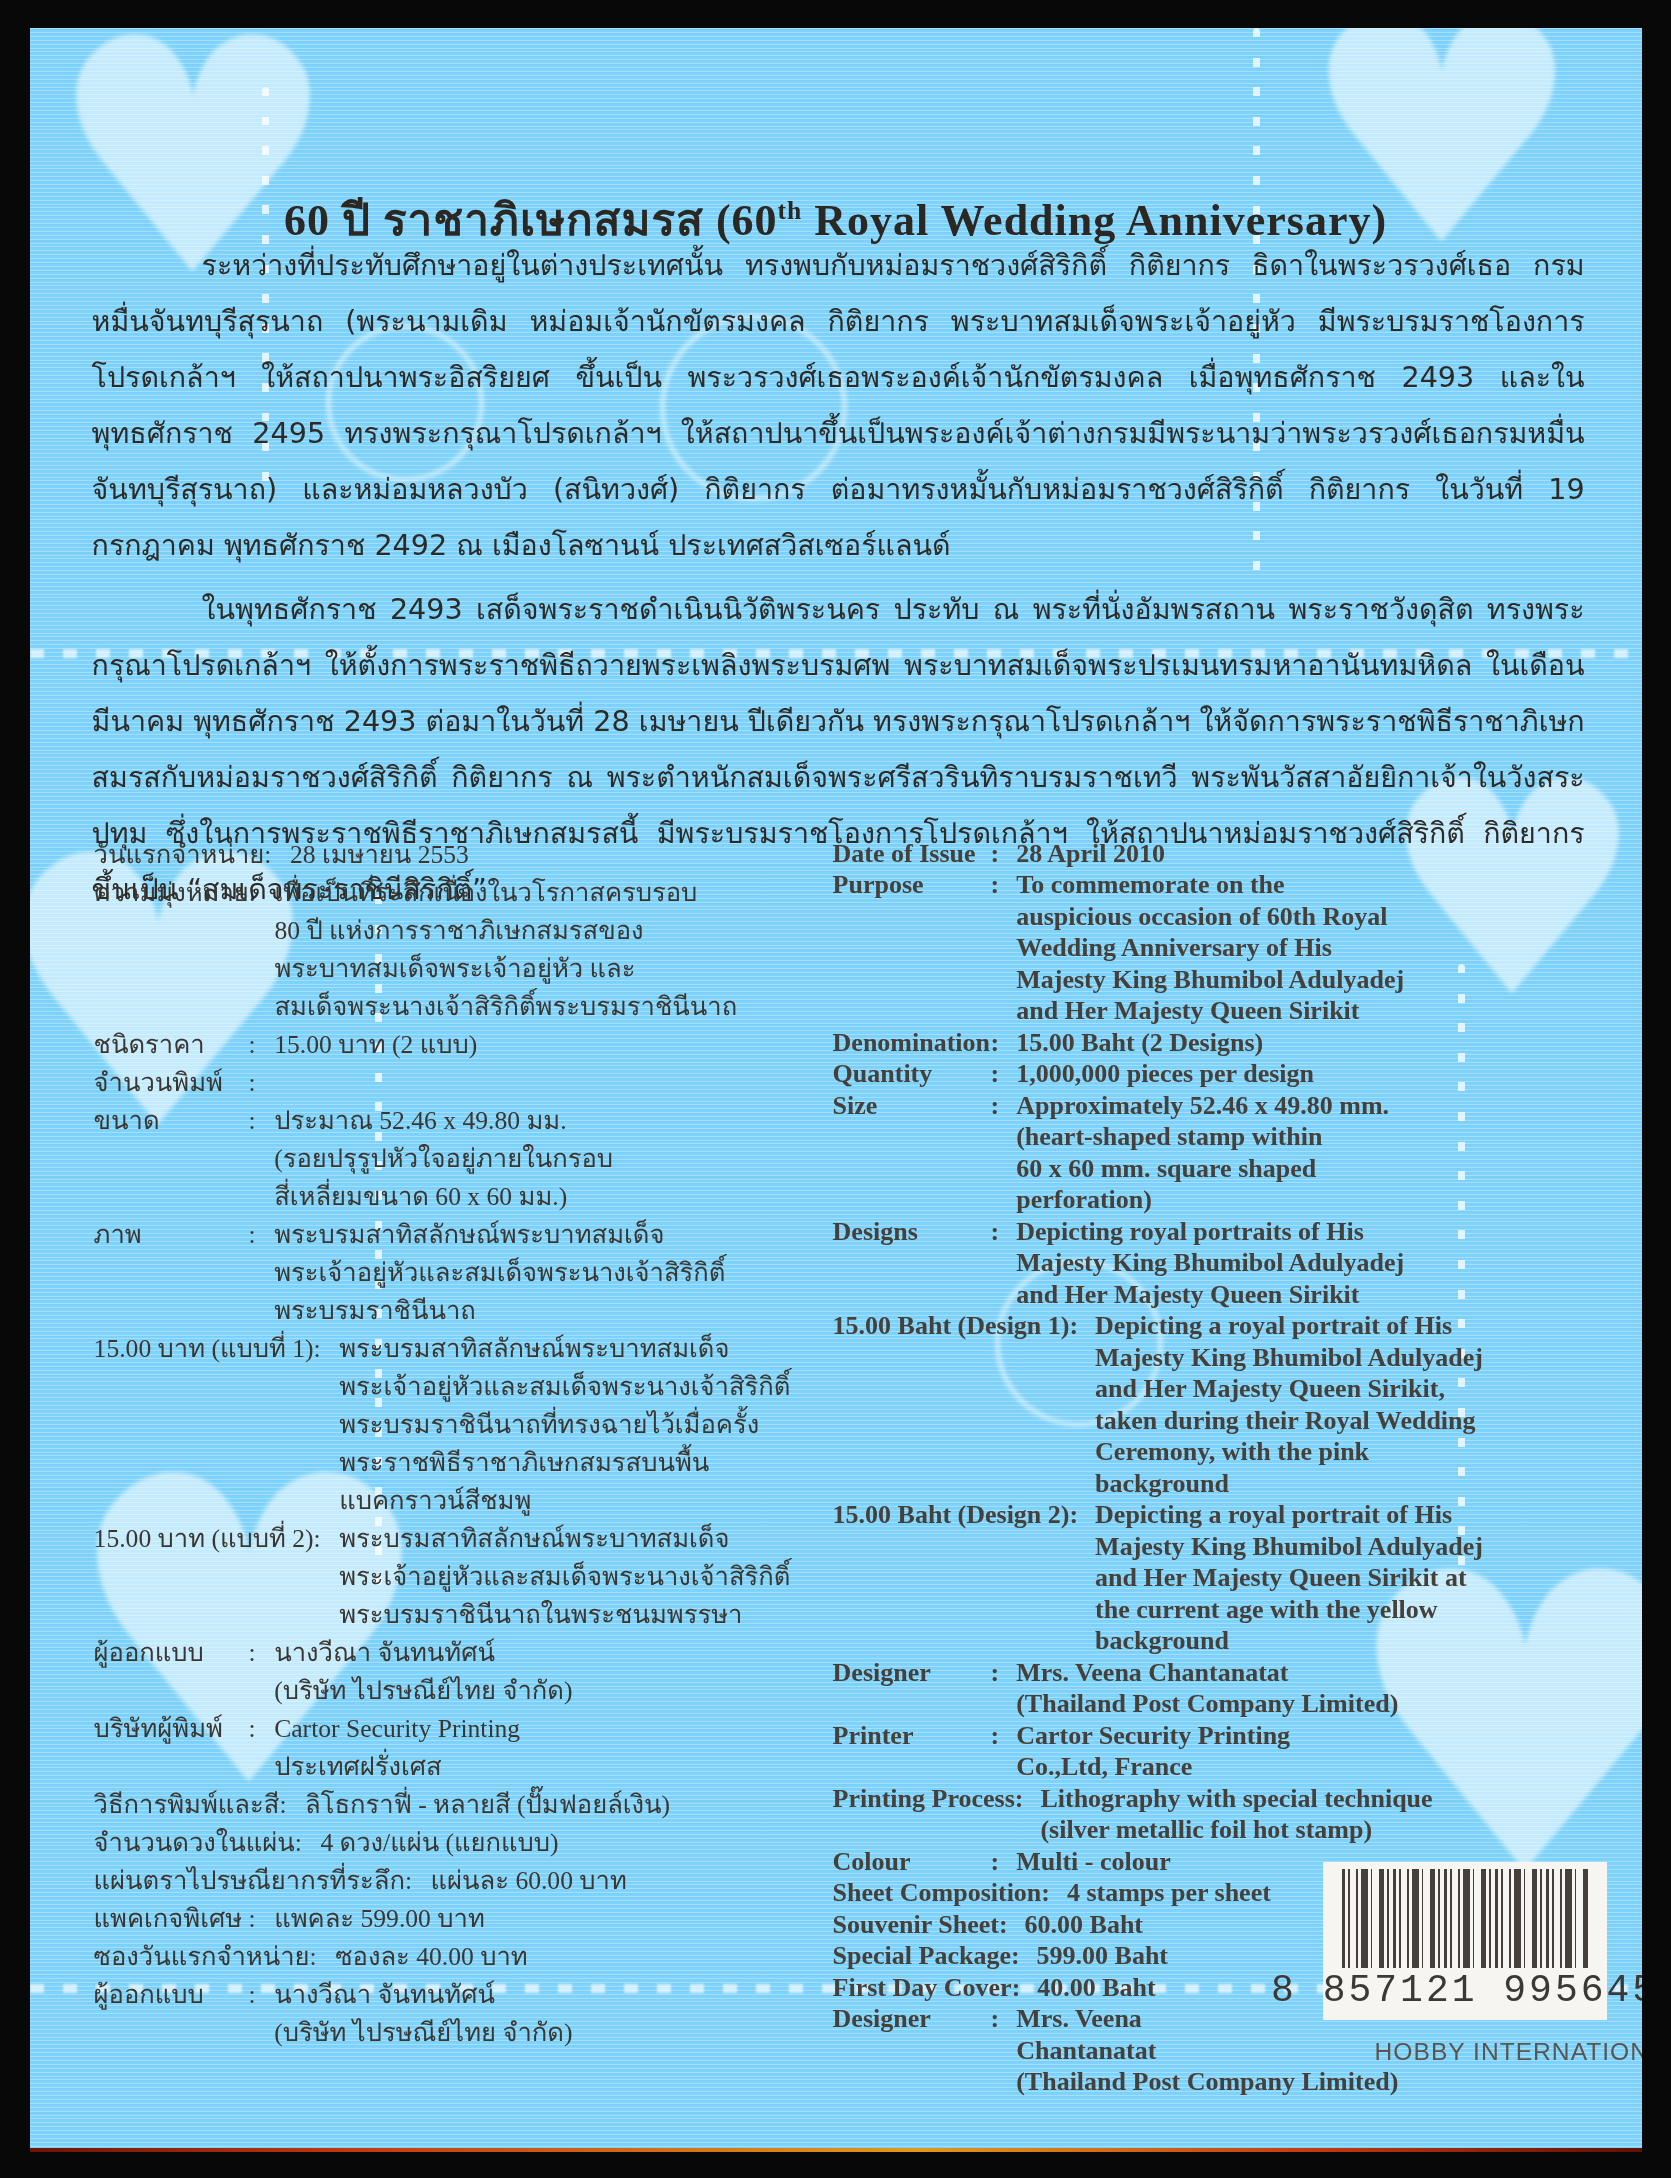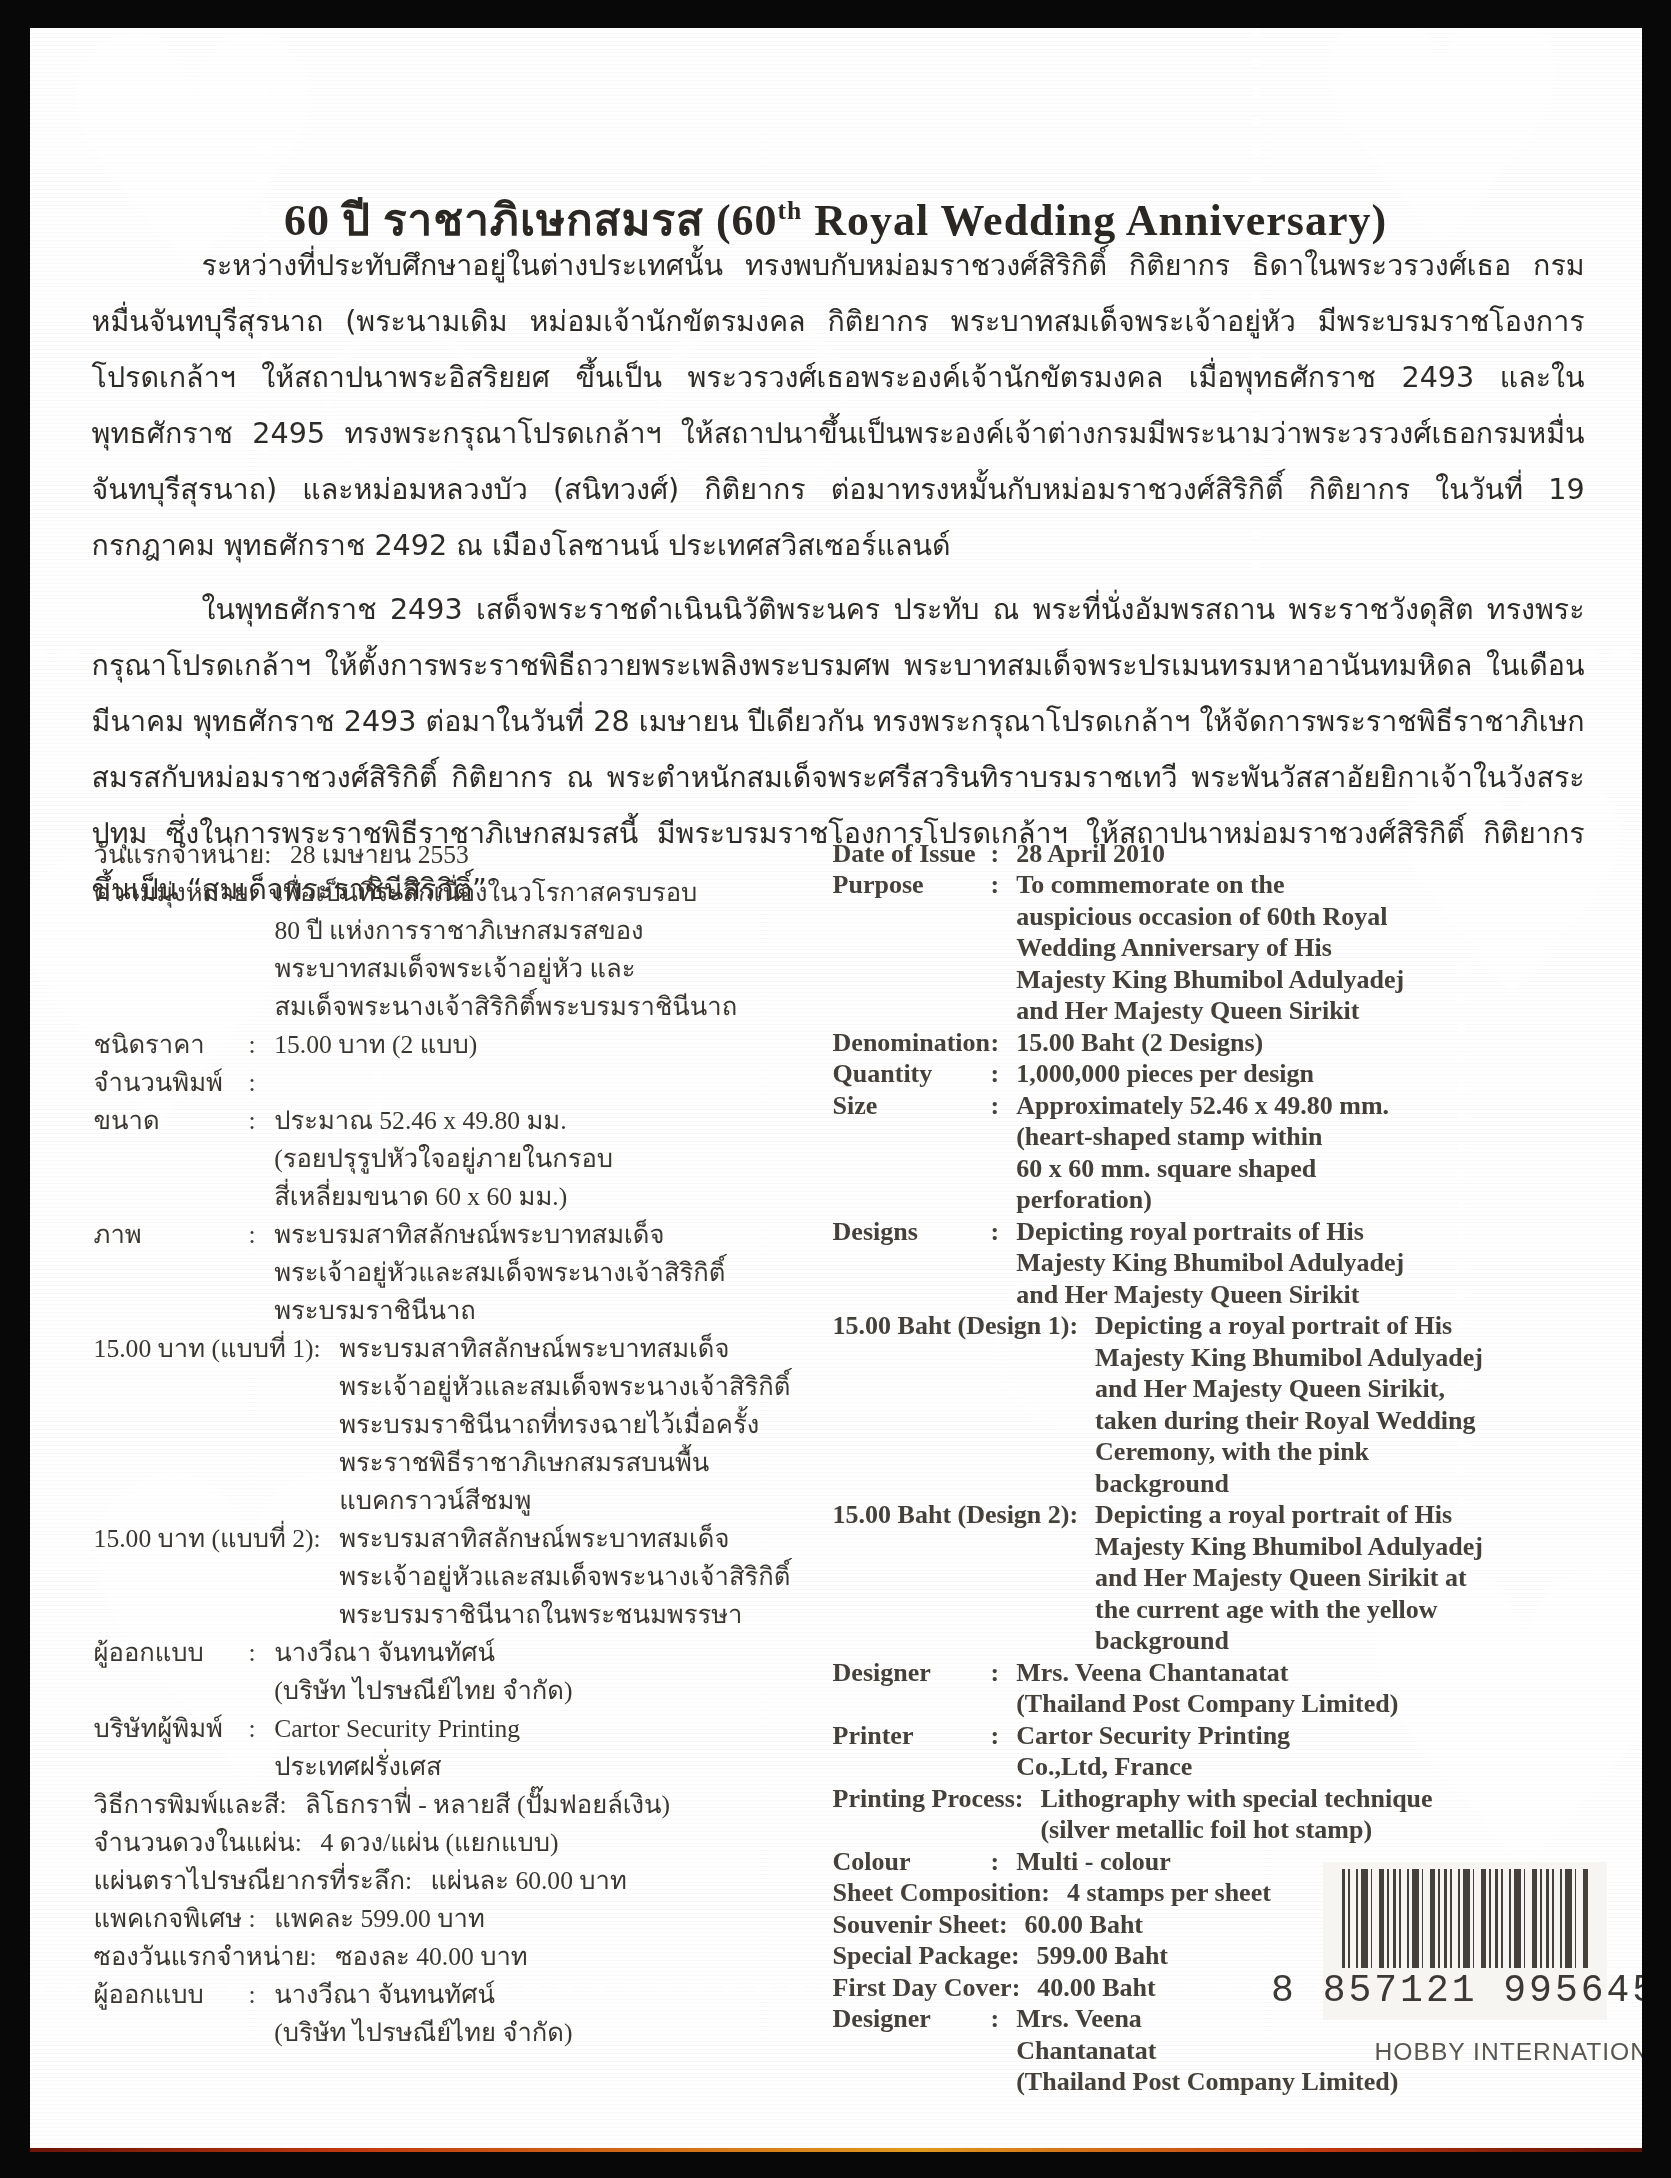--- a/index.html
+++ b/index.html
@@ -4,21 +4,21 @@
 <style>
   html,body{margin:0;padding:0;}
   body{
     width:1672px;height:2179px;position:relative;overflow:hidden;
     background:#080808;
     font-family:"Liberation Serif","DejaVu Serif",serif;
   }
   
   .paper{
     position:absolute;left:29.6px;top:27.6px;width:1612px;height:2124px;
-    background:#ffffff;
+    background:#7dd3fc;
     overflow:hidden;
   }
   .paper::before{ 
     content:"";position:absolute;inset:0;pointer-events:none;
     background:repeating-linear-gradient(180deg,
       rgba(255,255,255,.30) 0 1px,
       rgba(120,120,120,.05) 1px 2px,
       rgba(255,255,255,0) 2px 3.9px);
   }
   .edge-line{

